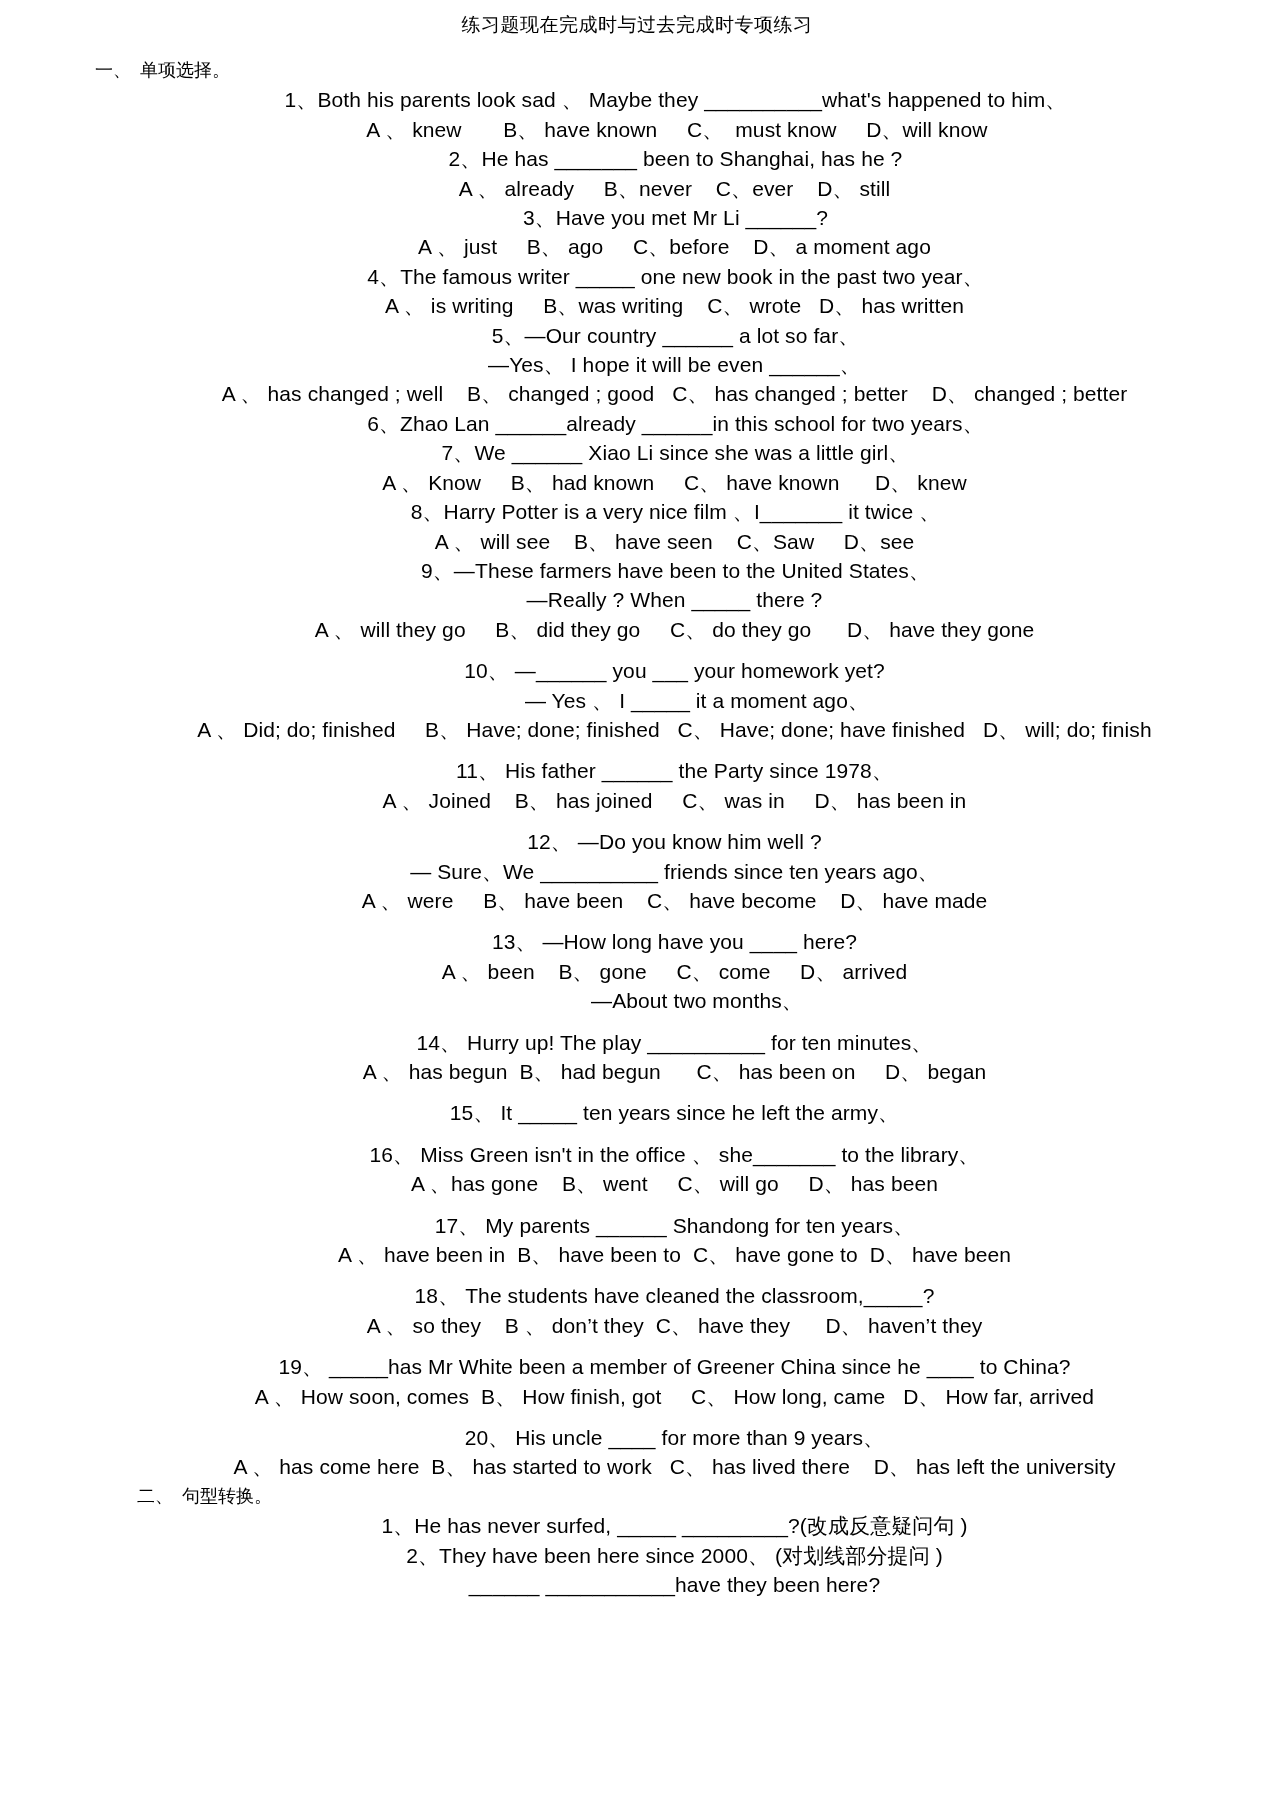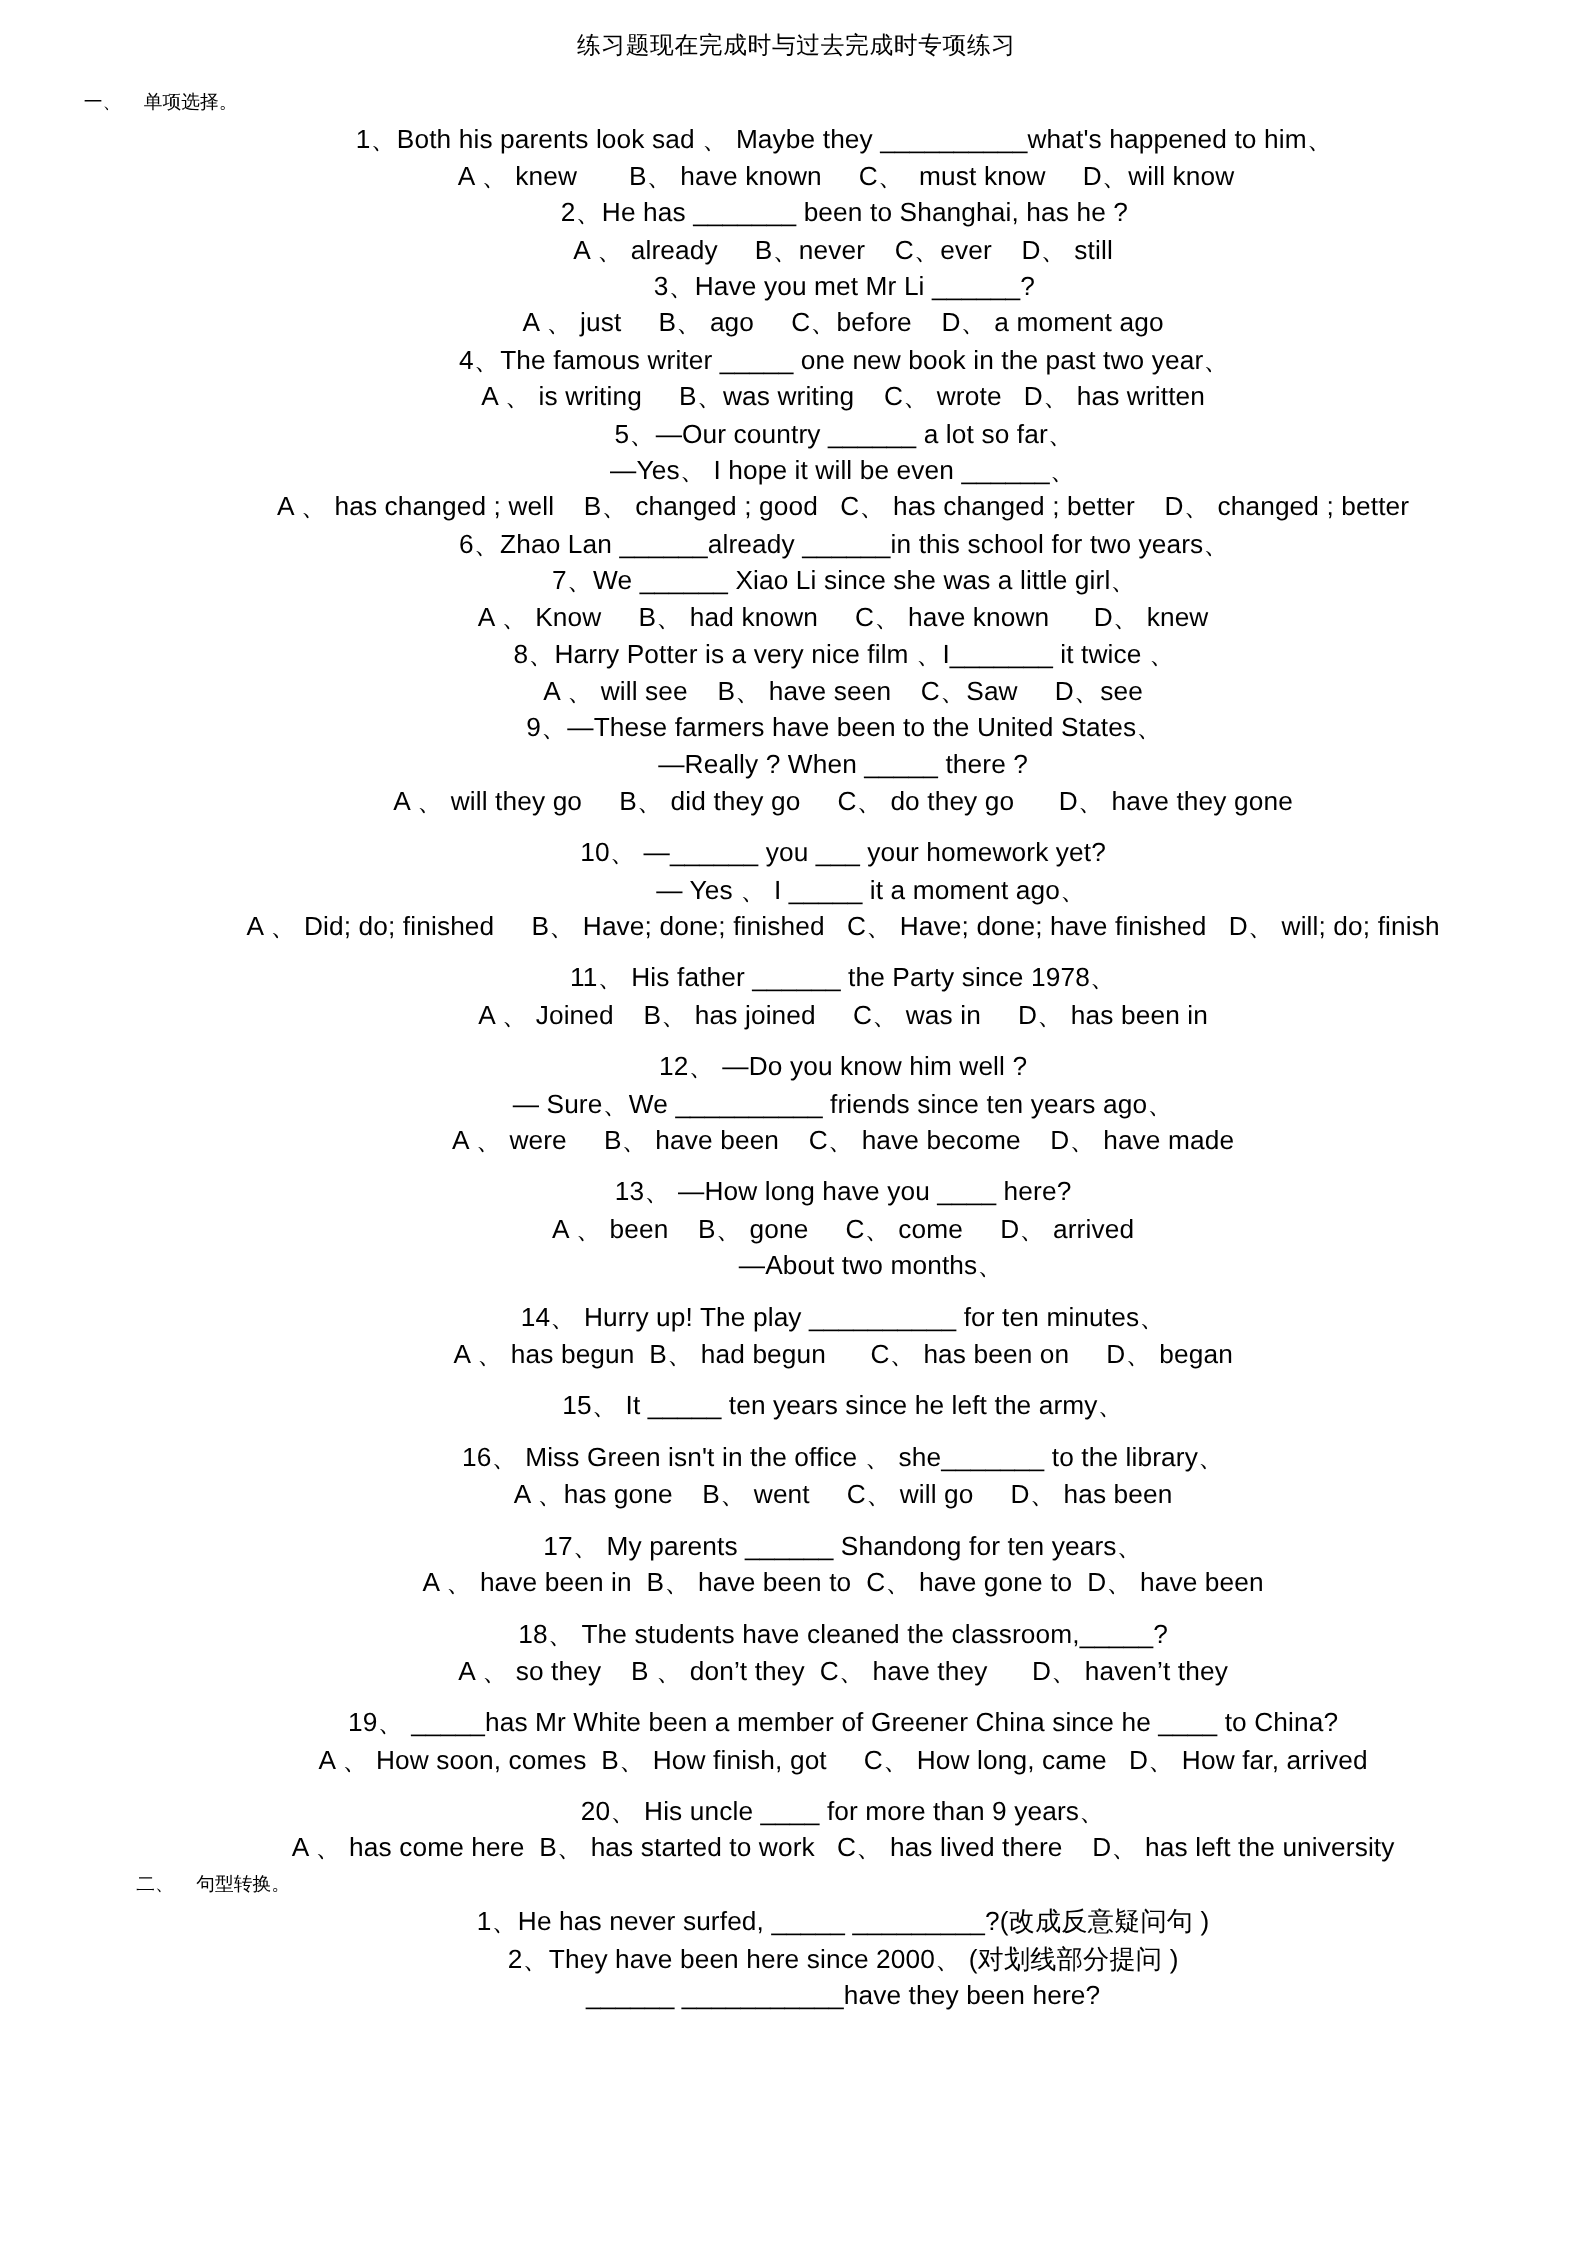--- a/index.html
+++ b/index.html
@@ -13,21 +13,21 @@
     font-family: "Liberation Sans", "DejaVu Sans", sans-serif;
     color: #000000;
     position: relative;
     overflow: hidden;
   }
   .page {
     width: 1274px;
     height: 1804px;
     position: relative;
     box-sizing: border-box;
-    padding: 12px;
+    padding: 0;
   }
   .doc-title {
     text-align: center;
     font-family: "Liberation Serif", "DejaVu Serif", serif;
     font-size: 19px;
     line-height: 30px;
     padding-top: 10px;
     letter-spacing: 0.5px;
     white-space: pre;
   }
@@ -38,25 +38,26 @@
   }
   .line {
     font-size: 21px;
     line-height: 29.4px;
     white-space: pre;
     letter-spacing: 0.1px;
     text-align: center;
   }
   
   .section-head {
-    font-family: Liberation Mono, monospace;
-    font-size: 15px;
+    font-family: Liberation Serif, serif;
+    font-size: 18px;
     line-height: 29.4px;
     white-space: pre;
     padding-left: 0px;
+    margin-left: 40px;
   }
   .ind-q      { padding-left: 42px; }   
   .ind-q2     { padding-left: 40px; margin-top: 12px; }   
   .ind-opt    { padding-left: 40px; }   
   .ind-sub    { padding-left: 40px; }   
   .ind-sub2   { padding-left: 85px; }
   .ind-sec2   { padding-left: 42px; }   
   .ind-ans    { padding-left: 40px; }
 </style>
 </head>

